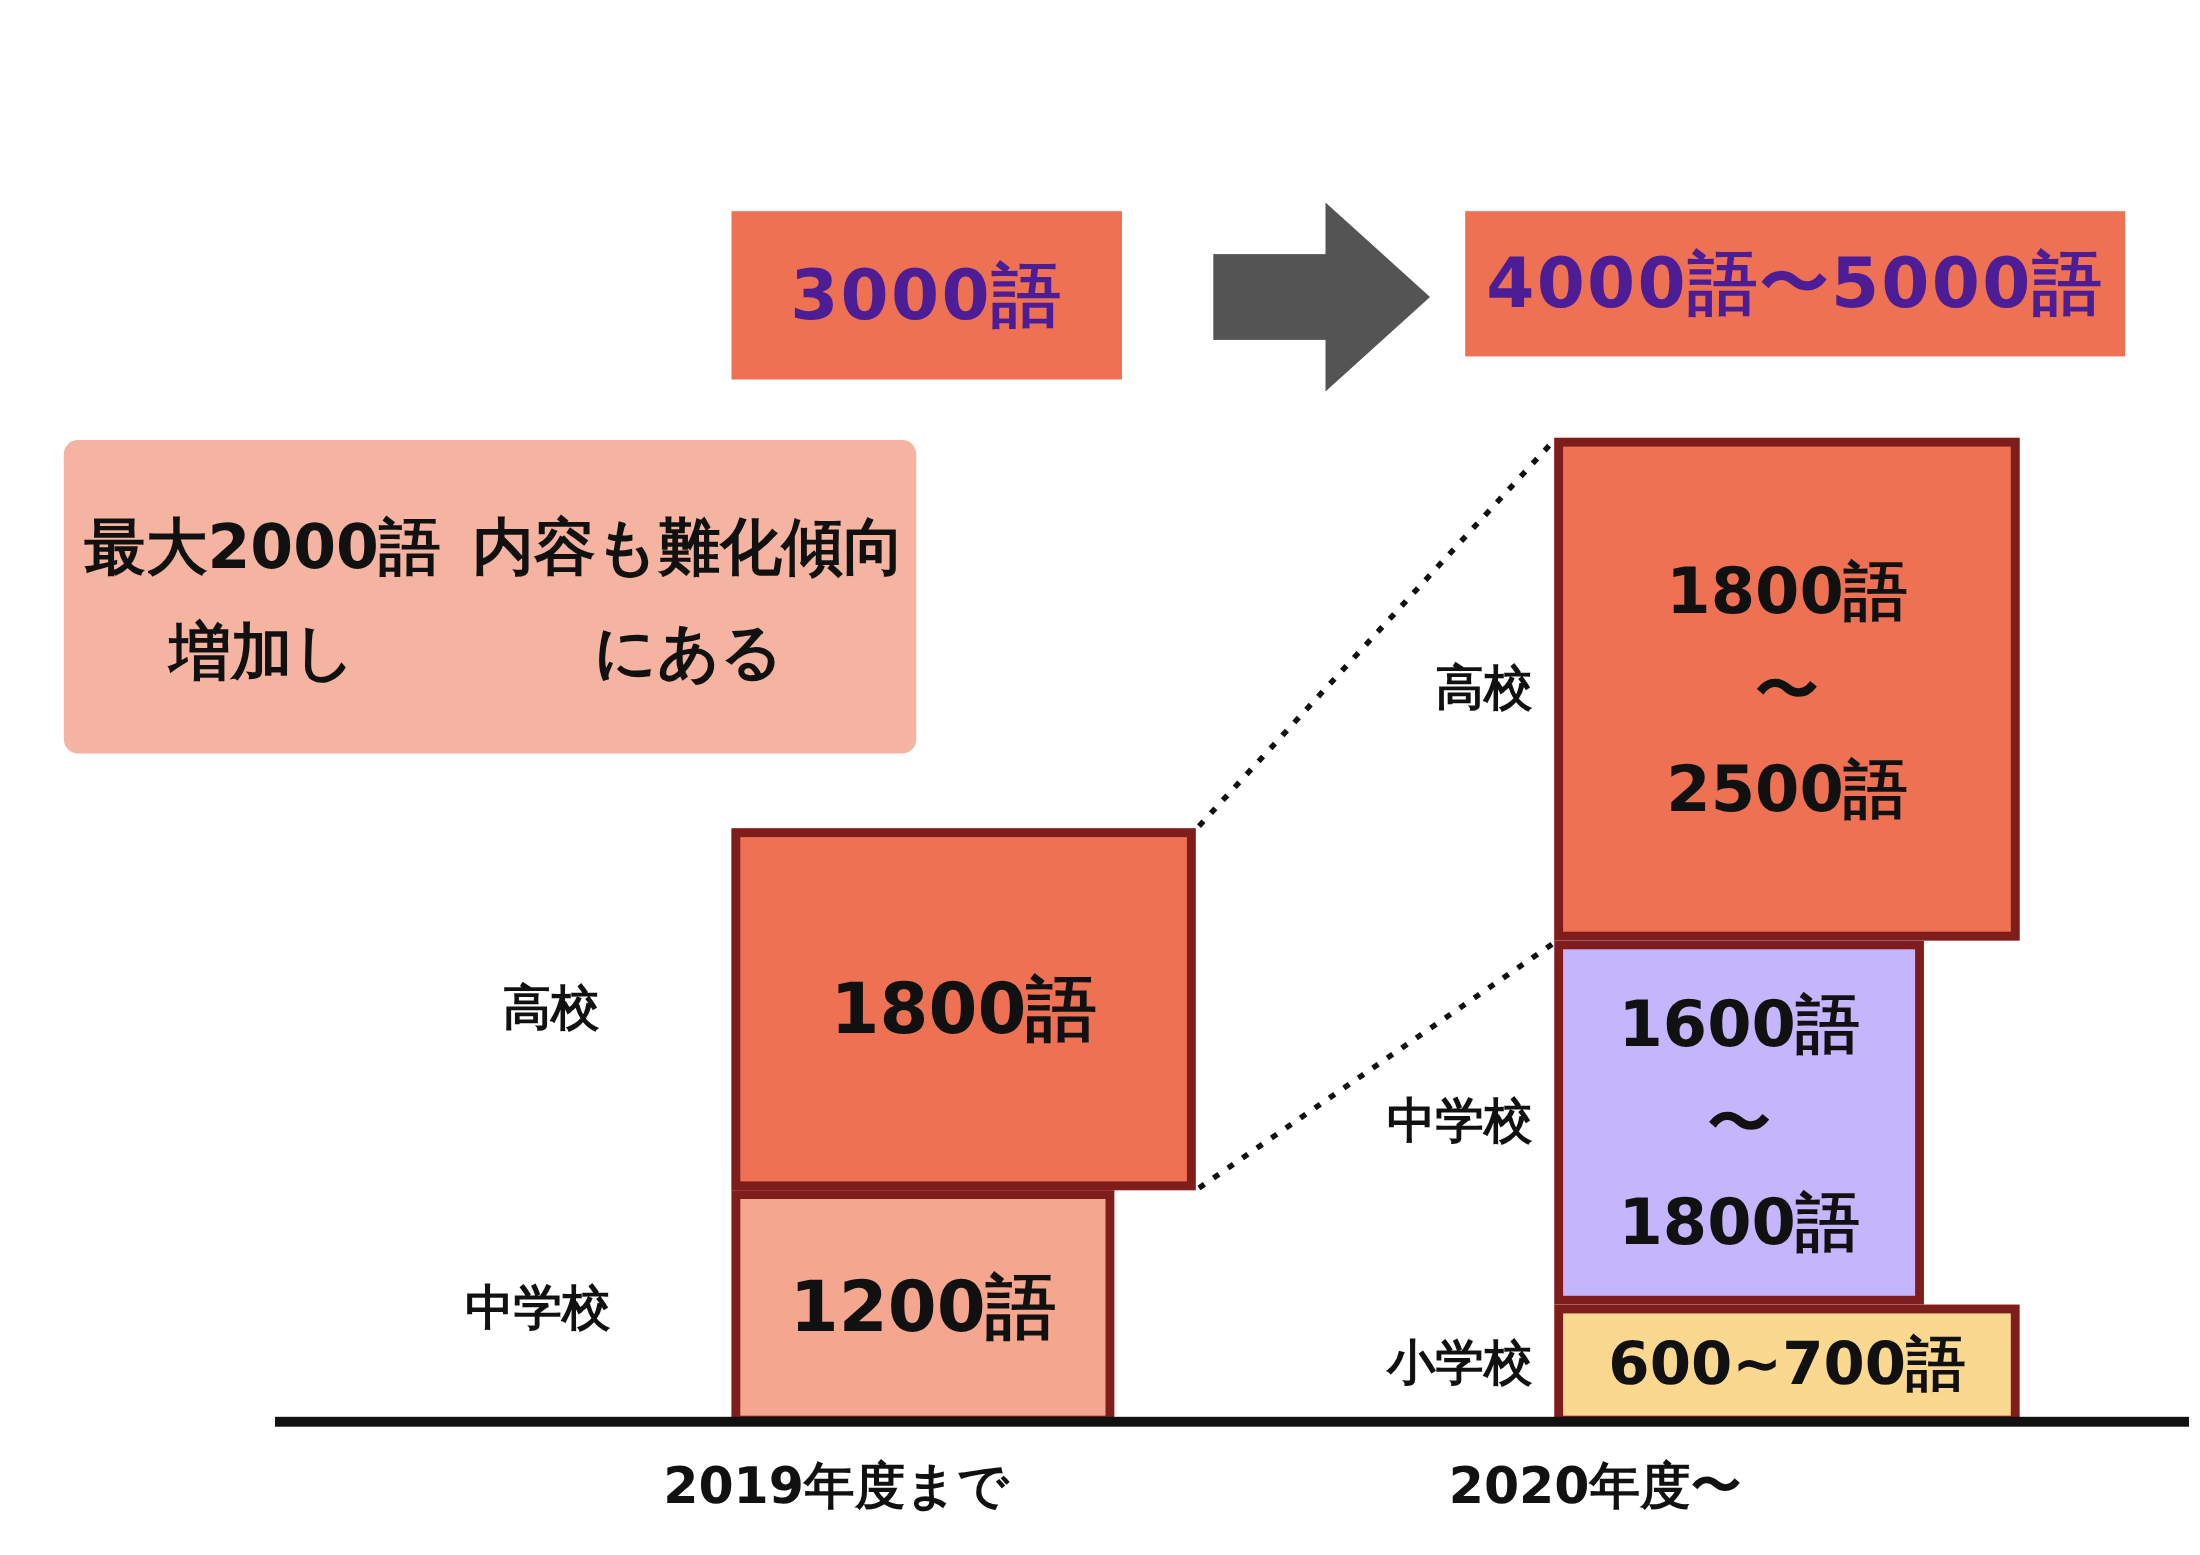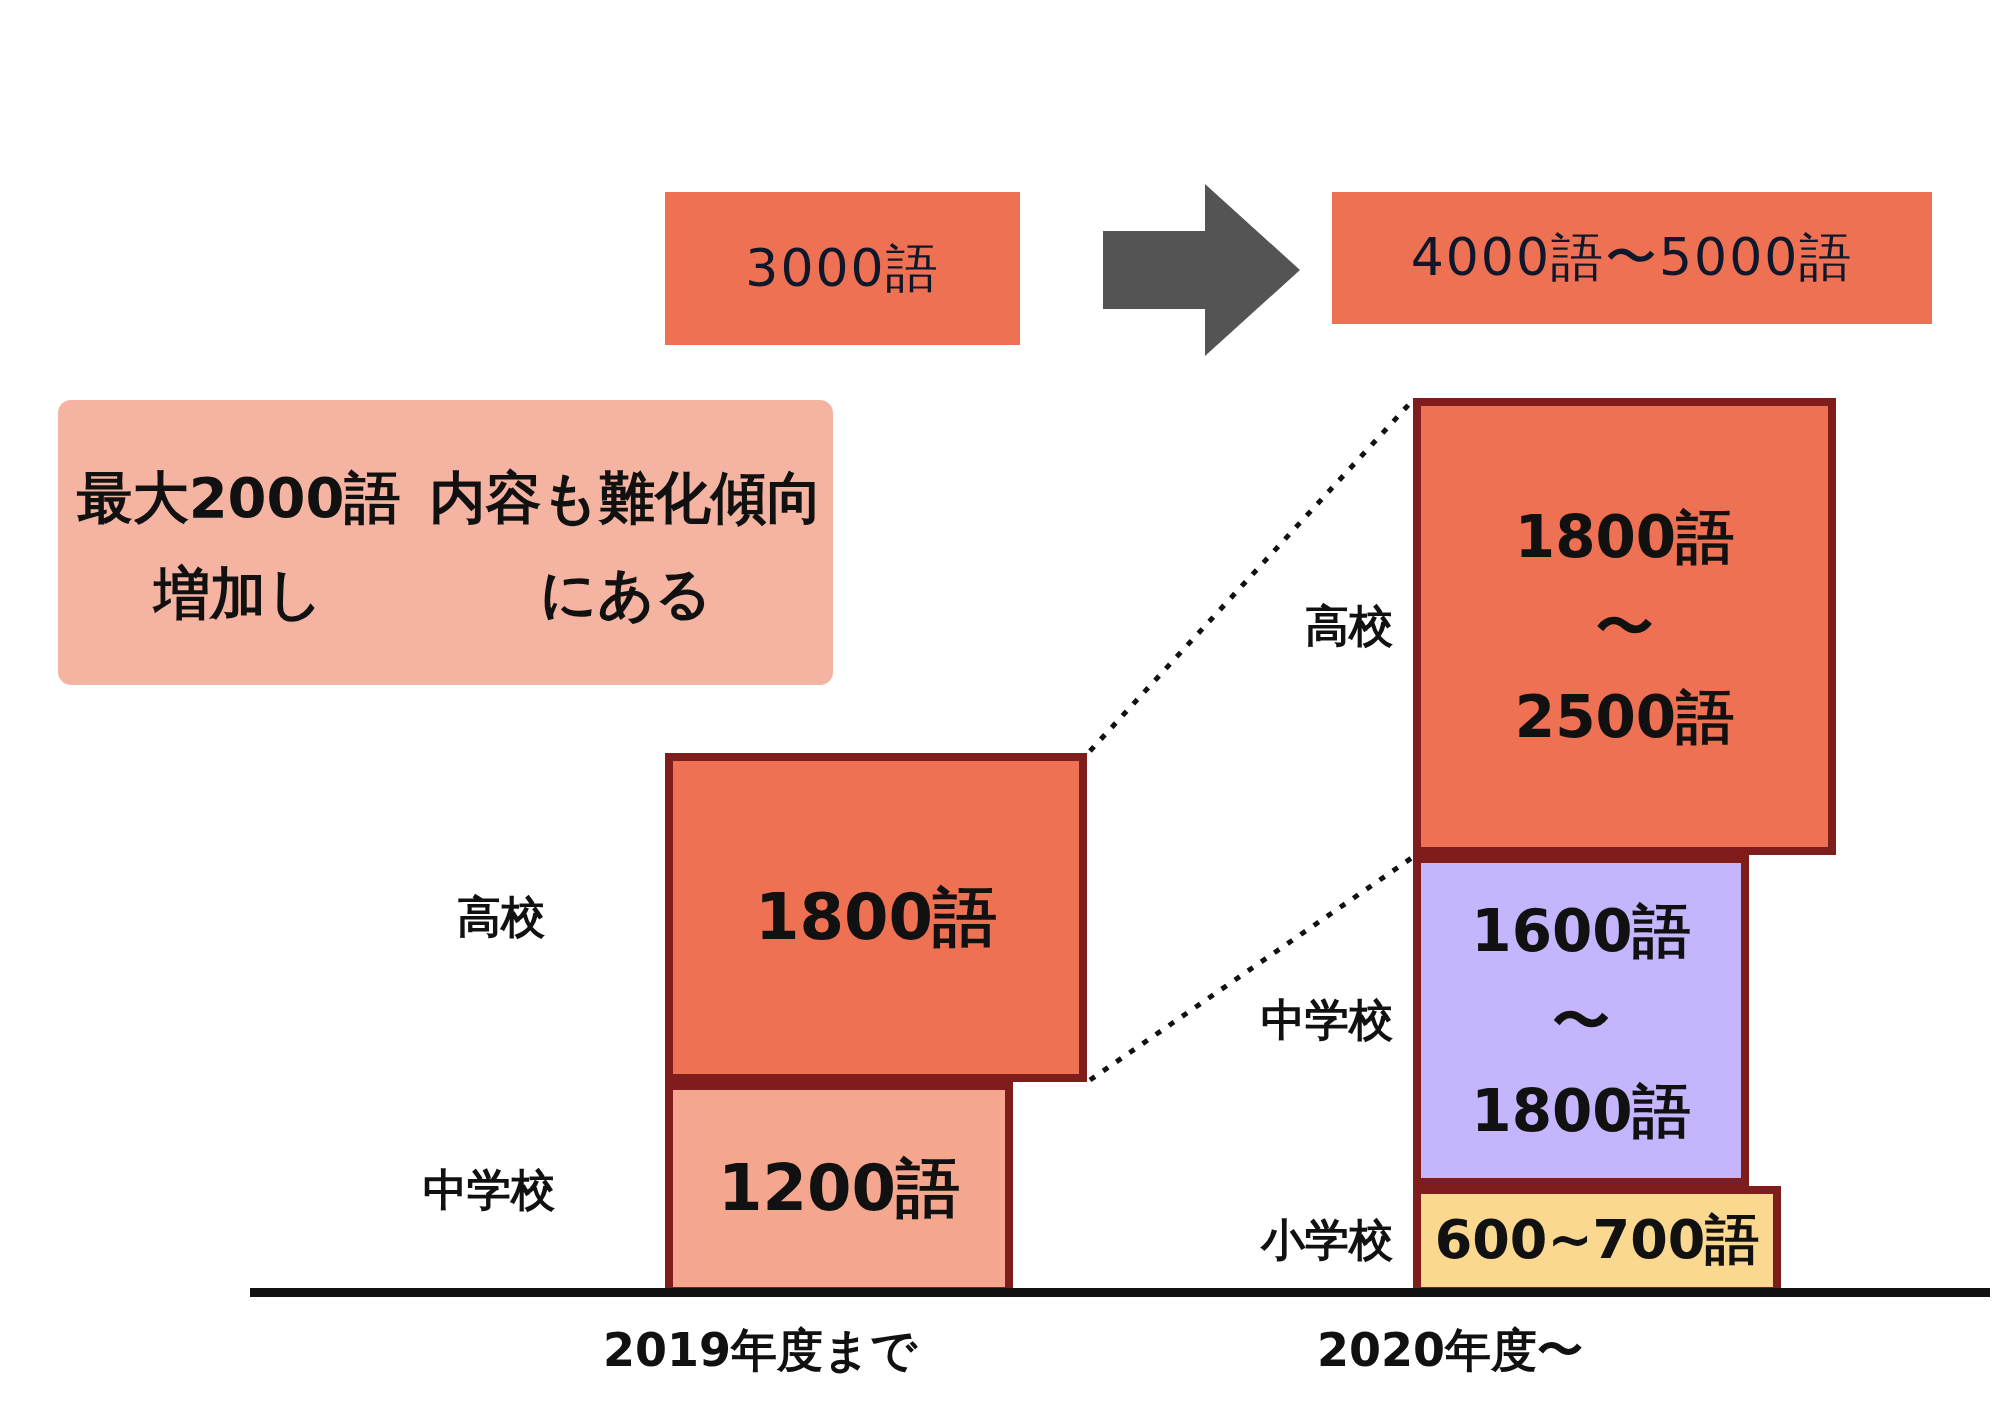--- a/index.html
+++ b/index.html
@@ -9,22 +9,22 @@
     background:#ffffff;
     overflow:hidden;
     font-family:"DejaVu Sans",sans-serif;
     color:#111111;
   }
   .abs{position:absolute;}
 
   
   .total-box{
     display:flex;align-items:center;justify-content:center;
-    background:#ED7152;color:#0f172a;
-    font-size:52px;font-weight:normal;letter-spacing:2px;
+    background:#ED7152;color:#4c1d95;
+    font-size:63px;font-weight:bold;letter-spacing:2px;
   }
   #box-before{left:665px;top:192px;width:355px;height:153px;}
   #box-after{left:1332px;top:192px;width:600px;height:132px;}
 
   
   #arrow-tail{left:1103px;top:231px;width:104px;height:78px;background:#545454;}
   #arrow-head{
     left:1205px;top:184px;width:0;height:0;
     border-top:86px solid transparent;
     border-bottom:86px solid transparent;
@@ -43,21 +43,21 @@
 
   
   #connectors{left:0;top:0;width:2000px;height:1414px;}
 
   
   .segment{box-sizing:border-box;border:8px solid #7f1d1d;text-align:center;}
   #seg-l-koko{left:665px;top:753px;width:422px;height:329px;background:#ED7152;}
   #seg-l-chu {left:665px;top:1082px;width:348px;height:213px;background:#F4A78E;}
   #seg-r-koko{left:1413px;top:398px;width:423px;height:457px;background:#ED7152;}
   #seg-r-chu {left:1413px;top:855px;width:336px;height:331px;background:#c4b5fd;}
-  #seg-r-sho {left:1413px;top:1186px;width:368px;height:109px;background:#FAD88F;}
+  #seg-r-sho {left:1413px;top:1186px;width:423px;height:109px;background:#FAD88F;}
 
   .seg-center{
     display:flex;align-items:center;justify-content:center;
     width:100%;height:100%;font-weight:bold;
   }
   .one-line{font-size:64px;}
   .lines{flex-direction:column;font-size:58px;line-height:90px;}
   .sho-line{font-size:54px;}
 
   

